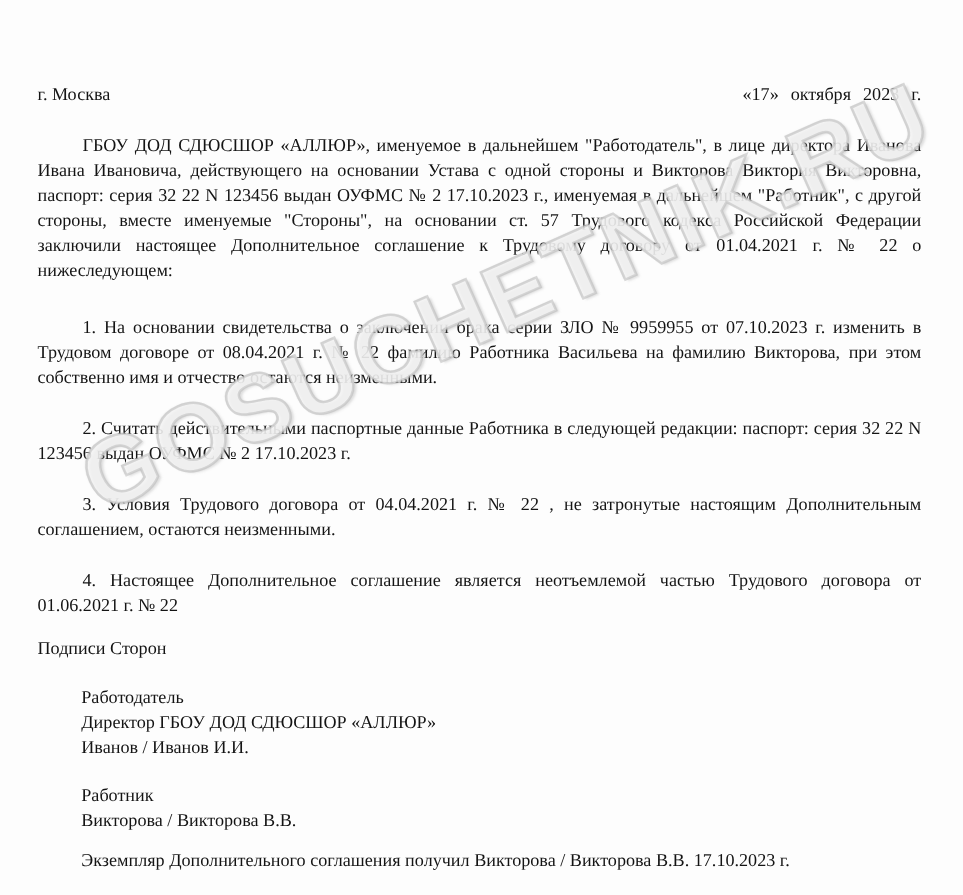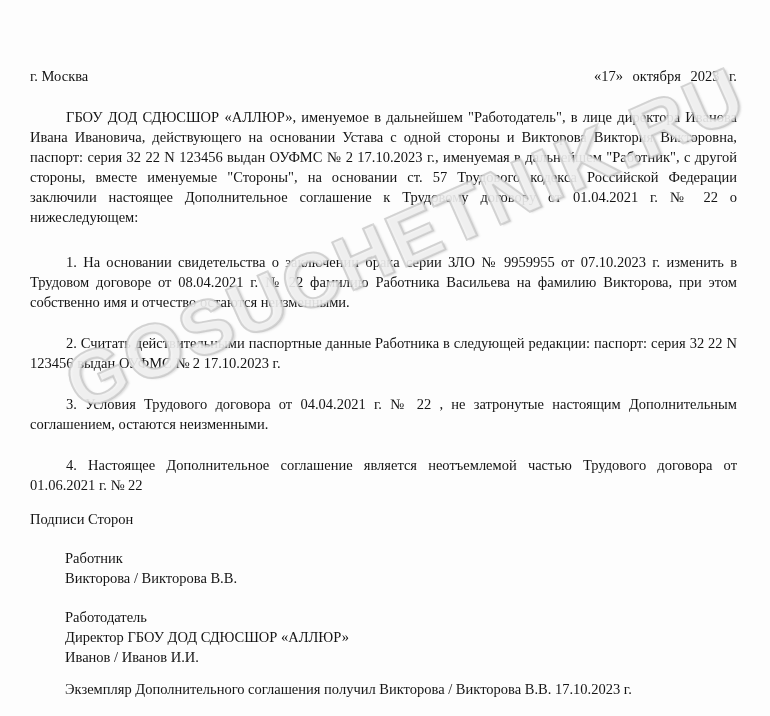--- a/index.html
+++ b/index.html
@@ -95,25 +95,25 @@
   <div class="clauses">
     <p class="body-par">1. На основании свидетельства о заключении брака серии ЗЛО № 9959955 от 07.10.2023 г. изменить в Трудовом договоре от 08.04.2021 г. № 22 фамилию Работника Васильева на фамилию Викторова, при этом собственно имя и отчество остаются неизменными.</p>
     <p class="body-par">2. Считать действительными паспортные данные Работника в следующей редакции: паспорт: серия 32 22 N 123456 выдан ОУФМС № 2 17.10.2023 г.</p>
     <p class="body-par">3. Условия Трудового договора от 04.04.2021 г. № 22 , не затронутые настоящим Дополнительным соглашением, остаются неизменными.</p>
     <p class="body-par">4. Настоящее Дополнительное соглашение является неотъемлемой частью Трудового договора от 01.06.2021 г. № 22</p>
   </div>
 
   <div class="sign-heading">Подписи Сторон</div>
 
   <div class="sign-block">
-    <div>Работник</div>
-    <div>Викторова / Викторова В.В.</div>
+    <div>Работодатель</div>
+    <div>Директор ГБОУ ДОД СДЮСШОР «АЛЛЮР»</div>
+    <div>Иванов / Иванов И.И.</div>
   </div>
 
   <div class="sign-block">
-    <div>Работодатель</div>
-    <div>Директор ГБОУ ДОД СДЮСШОР «АЛЛЮР»</div>
-    <div>Иванов / Иванов И.И.</div>
+    <div>Работник</div>
+    <div>Викторова / Викторова В.В.</div>
   </div>
 
   <div class="receipt-line">Экземпляр Дополнительного соглашения получил Викторова / Викторова В.В. 17.10.2023 г.</div>
 
 </div>
 
 </body></html>

